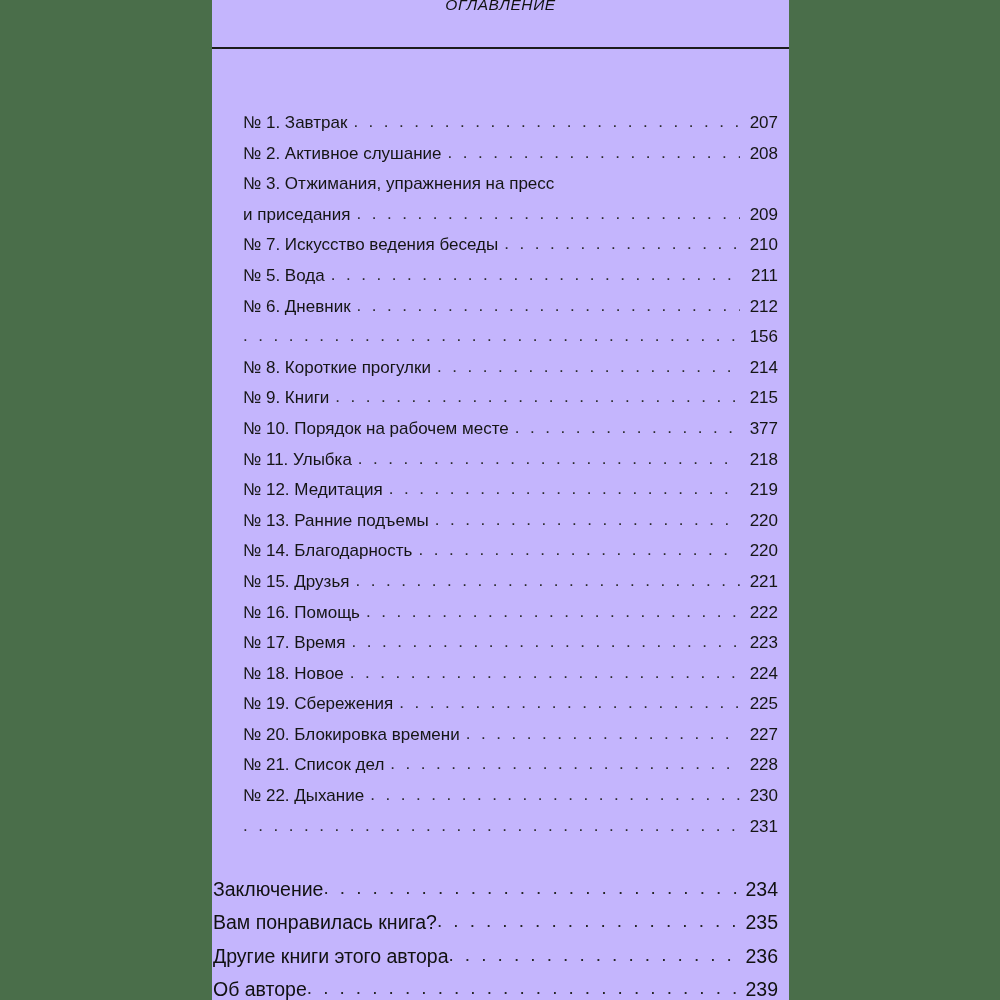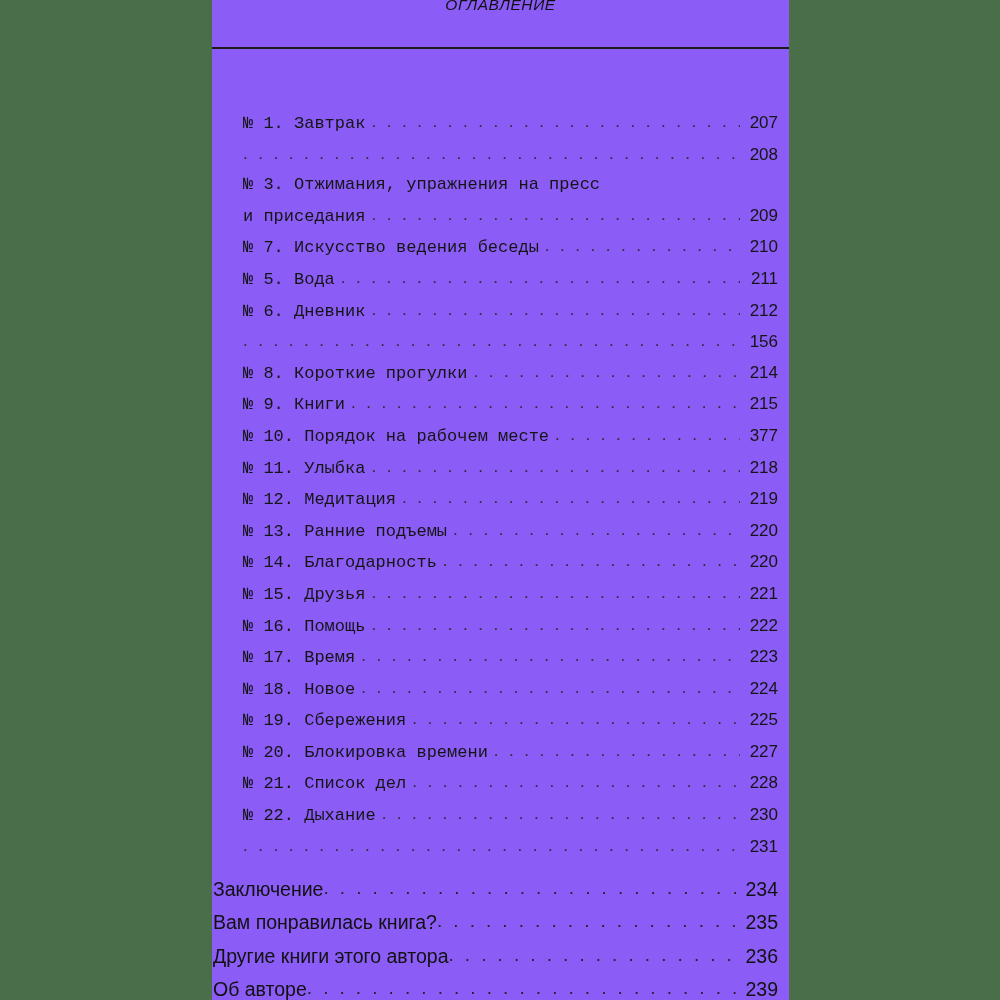--- a/index.html
+++ b/index.html
@@ -15,21 +15,21 @@
     font-family: "Liberation Sans", sans-serif;
   }
 
   
   #page {
     position: absolute;
     left: 212px;
     top: 0;
     width: 577px;
     height: 1000px;
-    background: #8b5cf6;
+    background: #c4b5fd;
     overflow: hidden;
   }
 
   
   #running-head {
     position: absolute;
     left: 0;
     top: -4px;
     width: 577px;
     text-align: center;
@@ -67,21 +67,20 @@
   }
 
   .toc-row.wrapped-head {
     
     line-height: 30.6px;
   }
 
   .toc-label {
     flex: 0 0 auto;
     padding-right: 6px;
-    font-family: Liberation Mono, monospace;
   }
 
   .toc-leader {
     flex: 1 1 auto;
     overflow: hidden;
     white-space: nowrap;
     letter-spacing: 2.9px;
     color: #2a2a2a;
     font-size: 17px;
     transform: translateY(-1px);
@@ -140,20 +139,21 @@
 
   <div id="head-rule"></div>
 
   <div id="toc-list">
       <div class="toc-row">
         <span class="toc-label">№ 1. Завтрак</span>
         <span class="toc-leader">. . . . . . . . . . . . . . . . . . . . . . . . . . . . . . . . . . . . . . . . . . . . . . . . . . . . . . . . . . . . . . . . . . . . . . . . . . . . . . . . . . . . . . . . . . </span>
         <span class="toc-page">207</span>
       </div>
       <div class="toc-row">
+        <span class="toc-label">№ 2. Активное слушание</span>
         <span class="toc-leader">. . . . . . . . . . . . . . . . . . . . . . . . . . . . . . . . . . . . . . . . . . . . . . . . . . . . . . . . . . . . . . . . . . . . . . . . . . . . . . . . . . . . . . . . . . </span>
         <span class="toc-page">208</span>
       </div>
       <div class="toc-row wrapped-head">
         <span class="toc-label">№ 3. Отжимания, упражнения на пресс</span>
       </div>
       <div class="toc-row">
         <span class="toc-label">и приседания</span>
         <span class="toc-leader">. . . . . . . . . . . . . . . . . . . . . . . . . . . . . . . . . . . . . . . . . . . . . . . . . . . . . . . . . . . . . . . . . . . . . . . . . . . . . . . . . . . . . . . . . . </span>
         <span class="toc-page">209</span>

